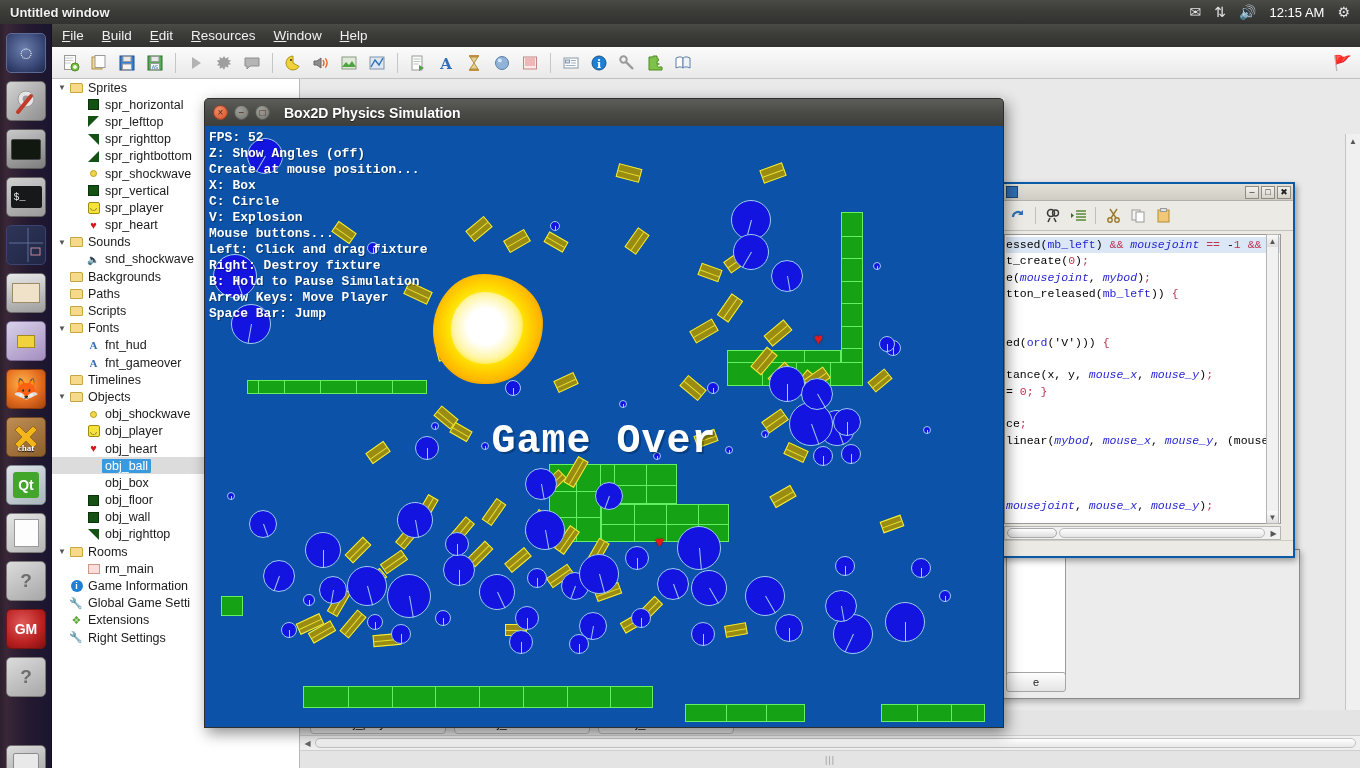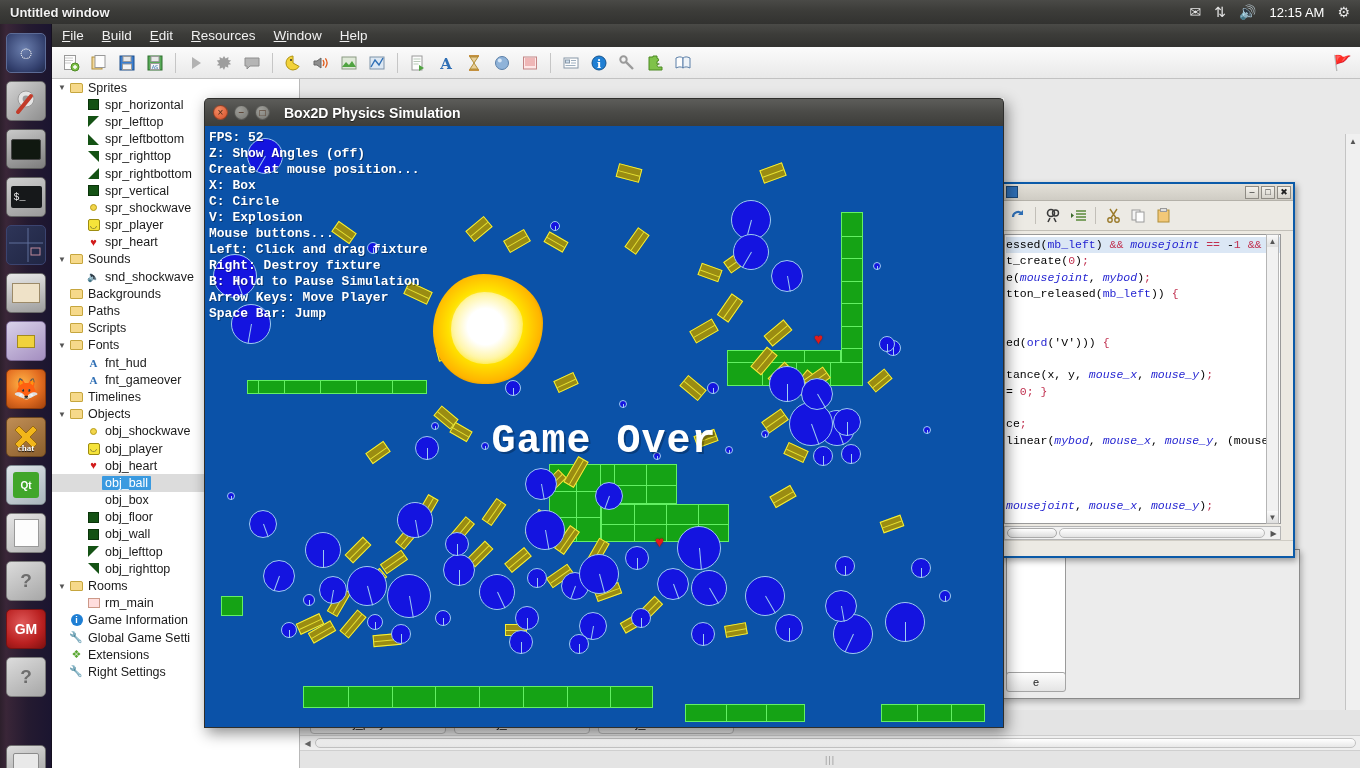--- a/index.html
+++ b/index.html
@@ -47,21 +47,21 @@
   .ic-center .card{width:18px;height:13px;background:#f0d23c;border:1px solid #a38b1d;}
   .ic-firefox{background:radial-gradient(circle at 40% 35%,#ffb347 0%,#e36c20 55%,#a3420d 100%);
     border:1px solid #8d3a0b;}
   .ic-firefox .glyph{font-size:21px;}
   .ic-chat{background:linear-gradient(150deg,#c08e55,#8a5e2c);border:1px solid #6a4620;}
   .ic-chat .x{position:absolute;width:34px;height:34px;}
   .ic-chat .lbl{position:absolute;bottom:3px;left:0;right:0;text-align:center;
     font-size:9px;font-weight:bold;color:#fff;text-shadow:0 1px 1px #000;}
   .ic-qt{background:linear-gradient(150deg,#dfe6ea,#a9b5bc);border:1px solid #7e8a91;}
   .ic-qt .sq{width:26px;height:26px;background:#41a62a;border-radius:3px;color:#fff;
-    font-weight:bold;font-size:10px;display:flex;align-items:center;justify-content:center;}
+    font-weight:bold;font-size:14px;display:flex;align-items:center;justify-content:center;}
   .ic-note{background:linear-gradient(150deg,#e6e6e6,#b5b5b5);border:1px solid #7d7d7d;}
   .ic-note .pg{width:25px;height:28px;background:#fdfdfd;border:1px solid #9a9a9a;}
   .ic-help{background:linear-gradient(150deg,#dcdcdc,#a7a7a7);border:1px solid #7b7b7b;}
   .ic-help .q{font-size:19px;color:#6d6d6d;font-weight:bold;}
   .ic-gm{background:radial-gradient(circle at 40% 35%,#e05a5a 0%,#b92020 60%,#7e1010 100%);
     border:1px solid #7a1212;}
   .ic-gm .cube{color:#fff;font-weight:bold;font-size:14px;}
   .ic-trash{background:linear-gradient(160deg,#dcdcdc,#9e9e9e);border:1px solid #6e6e6e;}
   .ic-trash .bin{width:26px;height:24px;background:#e9e9e9;border:1px solid #8b8b8b;border-radius:2px 2px 4px 4px;}
 
@@ -481,155 +481,148 @@
       <div class="trow">
         <span class="twist" style="margin-left:17px"></span>
         <span class="tico">
           <span style="width:0;height:0;border-left:11px solid #145214;border-bottom:11px solid transparent;"></span>
         </span>
         <span class="tlabel">spr_lefttop</span>
       </div>
       <div class="trow">
         <span class="twist" style="margin-left:17px"></span>
         <span class="tico">
-          <span style="width:0;height:0;border-left:11px solid #145214;border-top:11px solid transparent;"></span>
-        </span>
-        <span class="tlabel">spr_leftbottom</span>
-      </div>
-      <div class="trow">
-        <span class="twist" style="margin-left:17px"></span>
-        <span class="tico">
           <span style="width:0;height:0;border-right:11px solid #145214;border-bottom:11px solid transparent;"></span>
         </span>
         <span class="tlabel">spr_righttop</span>
       </div>
       <div class="trow">
         <span class="twist" style="margin-left:17px"></span>
         <span class="tico">
           <span style="width:0;height:0;border-right:11px solid #145214;border-top:11px solid transparent;"></span>
         </span>
         <span class="tlabel">spr_rightbottom</span>
       </div>
       <div class="trow">
         <span class="twist" style="margin-left:17px"></span>
         <span class="tico">
+          <span class="dot-y"></span>
+        </span>
+        <span class="tlabel">spr_shockwave</span>
+      </div>
+      <div class="trow">
+        <span class="twist" style="margin-left:17px"></span>
+        <span class="tico">
           <span class="sq-dkgreen"></span>
         </span>
         <span class="tlabel">spr_vertical</span>
       </div>
       <div class="trow">
         <span class="twist" style="margin-left:17px"></span>
         <span class="tico">
+          <span class="smiley">◡</span>
+        </span>
+        <span class="tlabel">spr_player</span>
+      </div>
+      <div class="trow">
+        <span class="twist" style="margin-left:17px"></span>
+        <span class="tico">
+          <span class="heart">♥</span>
+        </span>
+        <span class="tlabel">spr_heart</span>
+      </div>
+      <div class="trow">
+        <span class="twist" style="margin-left:0px">▼</span>
+        <span class="tico">
+          <span class="folder"></span>
+        </span>
+        <span class="tlabel">Sounds</span>
+      </div>
+      <div class="trow">
+        <span class="twist" style="margin-left:17px"></span>
+        <span class="tico">
+          <span class="spk">🔈</span>
+        </span>
+        <span class="tlabel">snd_shockwave</span>
+      </div>
+      <div class="trow">
+        <span class="twist" style="margin-left:0px"></span>
+        <span class="tico">
+          <span class="folder"></span>
+        </span>
+        <span class="tlabel">Backgrounds</span>
+      </div>
+      <div class="trow">
+        <span class="twist" style="margin-left:0px"></span>
+        <span class="tico">
+          <span class="folder"></span>
+        </span>
+        <span class="tlabel">Paths</span>
+      </div>
+      <div class="trow">
+        <span class="twist" style="margin-left:0px"></span>
+        <span class="tico">
+          <span class="folder"></span>
+        </span>
+        <span class="tlabel">Scripts</span>
+      </div>
+      <div class="trow">
+        <span class="twist" style="margin-left:0px">▼</span>
+        <span class="tico">
+          <span class="folder"></span>
+        </span>
+        <span class="tlabel">Fonts</span>
+      </div>
+      <div class="trow">
+        <span class="twist" style="margin-left:17px"></span>
+        <span class="tico">
+          <span class="fnt">A</span>
+        </span>
+        <span class="tlabel">fnt_hud</span>
+      </div>
+      <div class="trow">
+        <span class="twist" style="margin-left:17px"></span>
+        <span class="tico">
+          <span class="fnt">A</span>
+        </span>
+        <span class="tlabel">fnt_gameover</span>
+      </div>
+      <div class="trow">
+        <span class="twist" style="margin-left:0px"></span>
+        <span class="tico">
+          <span class="folder"></span>
+        </span>
+        <span class="tlabel">Timelines</span>
+      </div>
+      <div class="trow">
+        <span class="twist" style="margin-left:0px">▼</span>
+        <span class="tico">
+          <span class="folder"></span>
+        </span>
+        <span class="tlabel">Objects</span>
+      </div>
+      <div class="trow">
+        <span class="twist" style="margin-left:17px"></span>
+        <span class="tico">
           <span class="dot-y"></span>
         </span>
-        <span class="tlabel">spr_shockwave</span>
+        <span class="tlabel">obj_shockwave</span>
       </div>
       <div class="trow">
         <span class="twist" style="margin-left:17px"></span>
         <span class="tico">
           <span class="smiley">◡</span>
         </span>
-        <span class="tlabel">spr_player</span>
+        <span class="tlabel">obj_player</span>
       </div>
       <div class="trow">
         <span class="twist" style="margin-left:17px"></span>
         <span class="tico">
           <span class="heart">♥</span>
         </span>
-        <span class="tlabel">spr_heart</span>
-      </div>
-      <div class="trow">
-        <span class="twist" style="margin-left:0px">▼</span>
-        <span class="tico">
-          <span class="folder"></span>
-        </span>
-        <span class="tlabel">Sounds</span>
-      </div>
-      <div class="trow">
-        <span class="twist" style="margin-left:17px"></span>
-        <span class="tico">
-          <span class="spk">🔈</span>
-        </span>
-        <span class="tlabel">snd_shockwave</span>
-      </div>
-      <div class="trow">
-        <span class="twist" style="margin-left:0px"></span>
-        <span class="tico">
-          <span class="folder"></span>
-        </span>
-        <span class="tlabel">Backgrounds</span>
-      </div>
-      <div class="trow">
-        <span class="twist" style="margin-left:0px"></span>
-        <span class="tico">
-          <span class="folder"></span>
-        </span>
-        <span class="tlabel">Paths</span>
-      </div>
-      <div class="trow">
-        <span class="twist" style="margin-left:0px"></span>
-        <span class="tico">
-          <span class="folder"></span>
-        </span>
-        <span class="tlabel">Scripts</span>
-      </div>
-      <div class="trow">
-        <span class="twist" style="margin-left:0px">▼</span>
-        <span class="tico">
-          <span class="folder"></span>
-        </span>
-        <span class="tlabel">Fonts</span>
-      </div>
-      <div class="trow">
-        <span class="twist" style="margin-left:17px"></span>
-        <span class="tico">
-          <span class="fnt">A</span>
-        </span>
-        <span class="tlabel">fnt_hud</span>
-      </div>
-      <div class="trow">
-        <span class="twist" style="margin-left:17px"></span>
-        <span class="tico">
-          <span class="fnt">A</span>
-        </span>
-        <span class="tlabel">fnt_gameover</span>
-      </div>
-      <div class="trow">
-        <span class="twist" style="margin-left:0px"></span>
-        <span class="tico">
-          <span class="folder"></span>
-        </span>
-        <span class="tlabel">Timelines</span>
-      </div>
-      <div class="trow">
-        <span class="twist" style="margin-left:0px">▼</span>
-        <span class="tico">
-          <span class="folder"></span>
-        </span>
-        <span class="tlabel">Objects</span>
-      </div>
-      <div class="trow">
-        <span class="twist" style="margin-left:17px"></span>
-        <span class="tico">
-          <span class="dot-y"></span>
-        </span>
-        <span class="tlabel">obj_shockwave</span>
-      </div>
-      <div class="trow">
-        <span class="twist" style="margin-left:17px"></span>
-        <span class="tico">
-          <span class="smiley">◡</span>
-        </span>
-        <span class="tlabel">obj_player</span>
-      </div>
-      <div class="trow">
-        <span class="twist" style="margin-left:17px"></span>
-        <span class="tico">
-          <span class="heart">♥</span>
-        </span>
         <span class="tlabel">obj_heart</span>
       </div>
       <div class="trow sel">
         <span class="twist" style="margin-left:17px"></span>
         <span class="tico">
           <span style="width:11px;"></span>
         </span>
         <span class="tlabel">obj_ball</span>
       </div>
       <div class="trow">
@@ -645,27 +638,20 @@
           <span class="sq-dkgreen"></span>
         </span>
         <span class="tlabel">obj_floor</span>
       </div>
       <div class="trow">
         <span class="twist" style="margin-left:17px"></span>
         <span class="tico">
           <span class="sq-dkgreen"></span>
         </span>
         <span class="tlabel">obj_wall</span>
-      </div>
-      <div class="trow">
-        <span class="twist" style="margin-left:17px"></span>
-        <span class="tico">
-          <span style="width:0;height:0;border-left:11px solid #145214;border-bottom:11px solid transparent;"></span>
-        </span>
-        <span class="tlabel">obj_lefttop</span>
       </div>
       <div class="trow">
         <span class="twist" style="margin-left:17px"></span>
         <span class="tico">
           <span style="width:0;height:0;border-right:11px solid #145214;border-bottom:11px solid transparent;"></span>
         </span>
         <span class="tlabel">obj_righttop</span>
       </div>
       <div class="trow">
         <span class="twist" style="margin-left:0px">▼</span>

